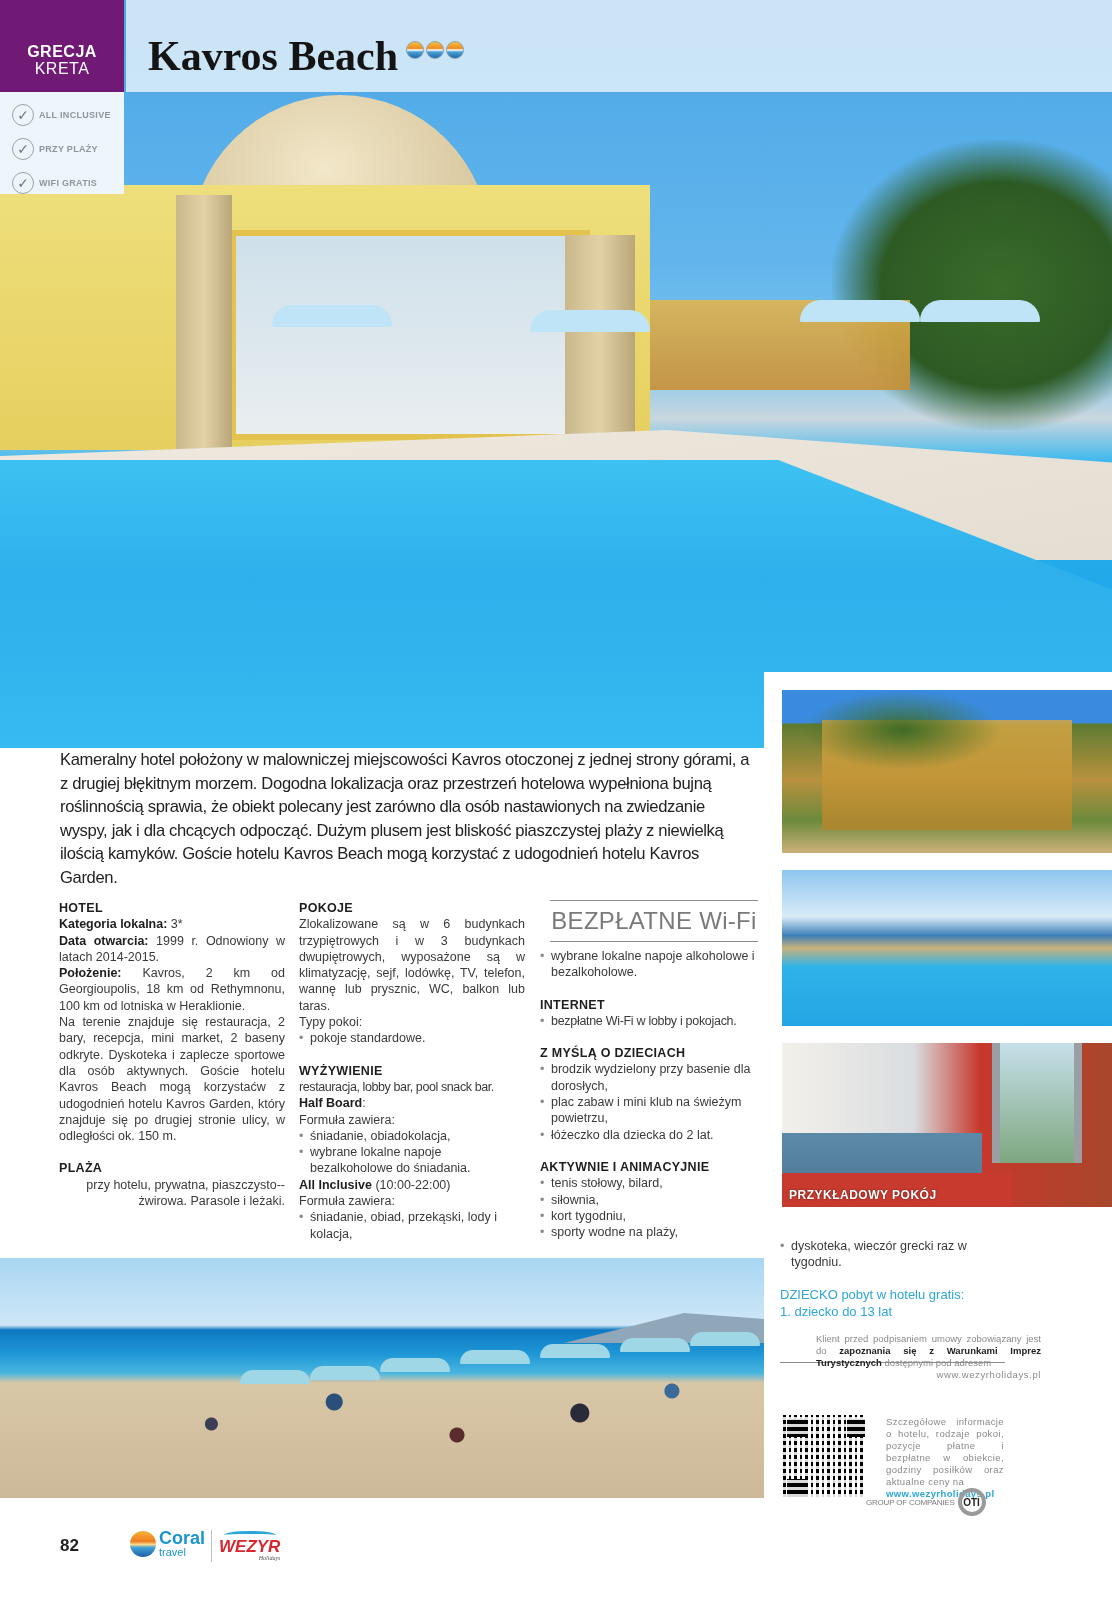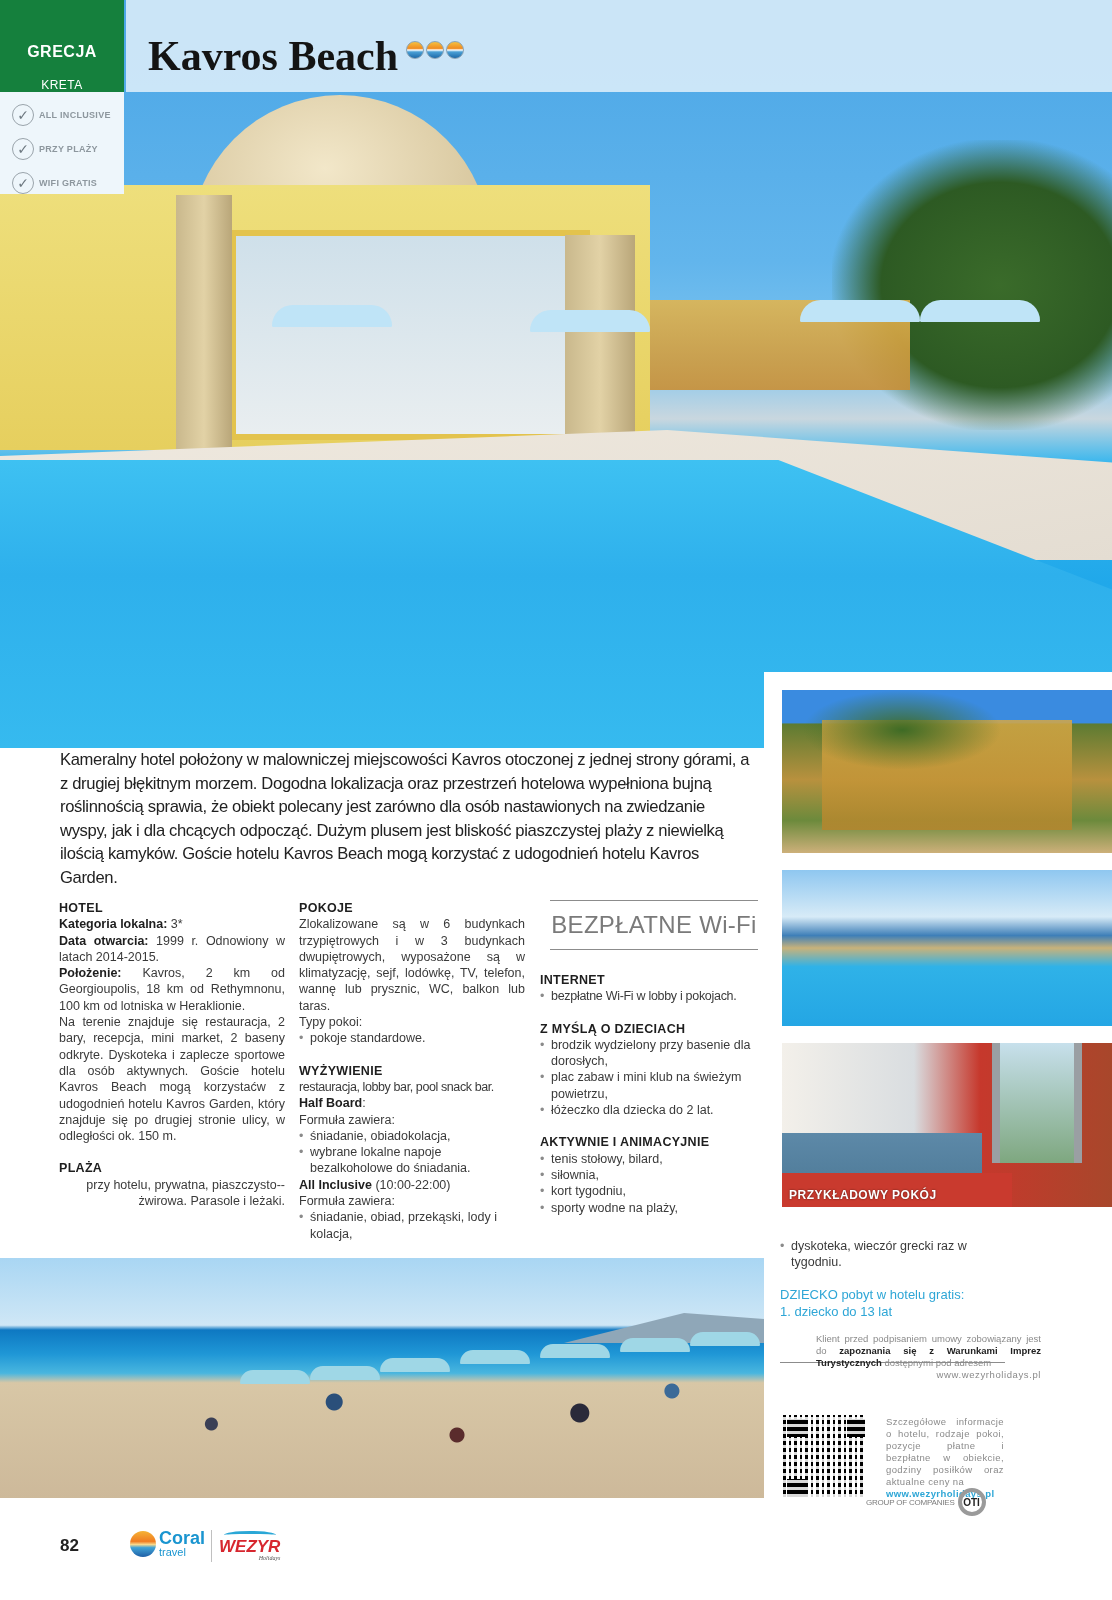--- a/index.html
+++ b/index.html
@@ -23,23 +23,23 @@
     .hero .pavilion .pillar-l { position: absolute; left: 176px; top: 10px; width: 56px; height: 255px; background: linear-gradient(90deg,#c9b88c,#e2d2a6,#b9a679); }
     .hero .pavilion .pillar-r { position: absolute; left: 565px; top: 50px; width: 70px; height: 215px; background: linear-gradient(90deg,#c9b88c,#e2d2a6,#b9a679); }
     .hero .deck { position: absolute; left: 0; top: 430px; width: 1112px; height: 130px;
       background: linear-gradient(170deg, #efe9df 0%, #e4ddd2 100%); clip-path: polygon(0 20%, 60% 0, 100% 25%, 100% 100%, 0 100%); }
     .hero .pool { position: absolute; left: 0; top: 460px; width: 1112px; height: 288px;
       background: linear-gradient(180deg, #3ec1f2 0%, #2eb0ec 40%, #36baef 100%);
       clip-path: polygon(0 0, 70% 0, 100% 45%, 100% 100%, 0 100%); }
     .hero .umbrella { position: absolute; width: 120px; height: 22px; border-radius: 60px 60px 4px 4px; background: #bfe4f7; }
 
     
-    .country-box { position: absolute; left: 0; top: 0; width: 124px; height: 92px; background: #15803d; color: #fff; text-align: center; padding-top: 44px; }
+    .country-box { position: absolute; left: 0; top: 0; width: 124px; height: 92px; background: #701a75; color: #fff; text-align: center; padding-top: 44px; }
     .country-box .country { font-family: "Liberation Sans", sans-serif; font-weight: 700; font-size: 16px; letter-spacing: 0.5px; display: block; line-height: 16px; }
-    .country-box .region { font-family: "Liberation Sans", sans-serif; font-size: 12px; letter-spacing: 0.5px; display: block; line-height: 14px; margin-top: 18px; }
+    .country-box .region { font-family: "Liberation Sans", sans-serif; font-size: 16px; letter-spacing: 0.5px; display: block; line-height: 14px; margin-top: 2px; }
     .features { position: absolute; left: 0; top: 92px; width: 124px; height: 102px; background: #eef6fb; padding: 6px 0 0 12px; }
     .feature { display: flex; align-items: center; height: 34px; }
     .feature .check { width: 22px; height: 22px; border: 1.5px solid #9aa4ab; border-radius: 50%; display: flex; align-items: center; justify-content: center; color: #6d7880; font-size: 14px; line-height: 1; }
     .feature .label { margin-left: 5px; font-family: "Liberation Sans", sans-serif; font-weight: 700; font-size: 9px; color: #8d979e; letter-spacing: 0.3px; }
 
     .title-wrap { position: absolute; left: 148px; top: 30px; display: flex; align-items: center; }
     .hotel-title { font-family: "Liberation Serif", serif; font-size: 42px; color: #141414; line-height: 52px; }
     .stars { display: flex; margin-left: 8px; margin-top: -12px; }
     .star-ball { width: 18px; height: 18px; border-radius: 50%; margin-right: 2px;
       background: linear-gradient(180deg, #f5c040 0%, #f08c20 40%, #ffffff 50%, #4aa0d6 62%, #1f6aa8 100%); border: 1px solid #8aa3b5; }
@@ -64,21 +64,21 @@
     .col { position: absolute; top: 900px; width: 226px; font-size: 12.5px; line-height: 16.3px; color: #3a3a3a; font-family: "Liberation Sans", sans-serif; }
     .col.c1 { left: 59px; text-align: justify; }
     .col.c2 { left: 299px; }
     .col.c3 { left: 540px; }
     .col h4 { font-size: 12.5px; font-weight: 700; color: #1e1e1e; text-transform: uppercase; letter-spacing: 0.3px; line-height: 16.3px; }
     .col .gap { height: 16px; }
     .col b { color: #1e1e1e; }
     .bullet { padding-left: 11px; position: relative; }
     .bullet::before { content: "•"; position: absolute; left: 0; color: #8a8a8a; }
 
-    .wifi-box { border-top: 1.5px solid #8c8c8c; border-bottom: 1.5px solid #8c8c8c; margin: 0 8px 6px 10px; height: 50px; display: flex; align-items: center; justify-content: center; }
+    .wifi-box { border-top: 1.5px solid #8c8c8c; border-bottom: 1.5px solid #8c8c8c; margin: 0 8px 6px 10px; height: 42px; display: flex; align-items: center; justify-content: center; }
     .wifi-box span { font-family: "Liberation Sans", sans-serif; font-size: 24px; color: #7a7a7a; letter-spacing: 0.3px; }
 
     .c4 { position: absolute; left: 780px; top: 1238px; width: 220px; font-size: 12.5px; line-height: 16.3px; color: #3a3a3a; font-family: "Liberation Sans", sans-serif; }
     .child-offer { position: absolute; left: 780px; top: 1287px; width: 230px; font-size: 13px; line-height: 16.5px; color: #2ea6d6; font-family: "Liberation Sans", sans-serif; }
 
     
     .beach { position: absolute; left: 0; top: 1258px; width: 764px; height: 240px; overflow: hidden;
       background: linear-gradient(180deg, #a9d6f3 0%, #cfe7f6 28%, #0e78c2 30%, #1f97d6 40%, #49b6df 48%, #d8c7a6 52%, #cdb99a 100%); }
     .beach .mountain { position: absolute; right: 0; top: 55px; width: 200px; height: 30px; background: #8fa7b8; clip-path: polygon(0 100%, 60% 0, 100% 20%, 100% 100%); }
     .beach .crowd { position: absolute; left: 150px; top: 100px; width: 614px; height: 110px; background:
@@ -212,20 +212,21 @@
   <div class="bullet">wybrane lokalne napoje bezalkoholowe do śniadania.</div>
   <div><b>All Inclusive</b><span> (10:00-22:00)</span></div>
   <div>Formuła zawiera:</div>
   <div class="bullet">śniadanie, obiad, przekąski, lody i kolacja,</div>
 </div>
 
 <div class="col c3">
   <div class="wifi-box">
       <span>BEZPŁATNE Wi-Fi</span>
     </div>
+  <div class="bullet">wybrane lokalne napoje alkoholowe i bezalkoholowe.</div>
   <div class="gap"></div>
   <h4>INTERNET</h4>
   <div class="bullet" style="letter-spacing:-0.3px">bezpłatne Wi-Fi w lobby i pokojach.</div>
   <div class="gap"></div>
   <h4>Z MYŚLĄ O DZIECIACH</h4>
   <div class="bullet">brodzik wydzielony przy basenie dla dorosłych,</div>
   <div class="bullet">plac zabaw i mini klub na świeżym powietrzu,</div>
   <div class="bullet">łóżeczko dla dziecka do 2 lat.</div>
   <div class="gap"></div>
   <h4>AKTYWNIE I ANIMACYJNIE</h4>

